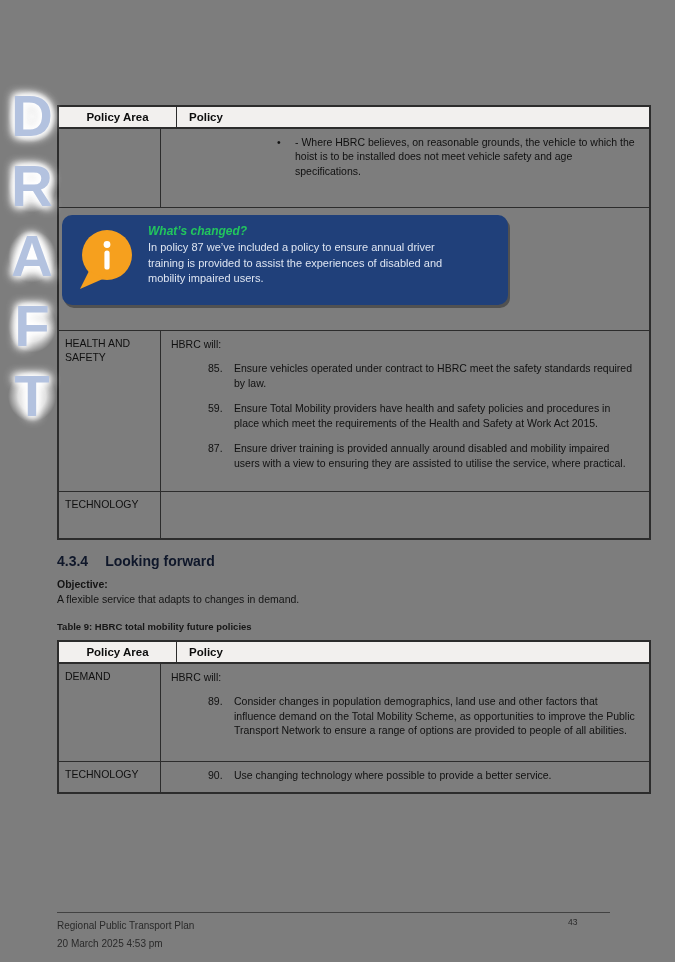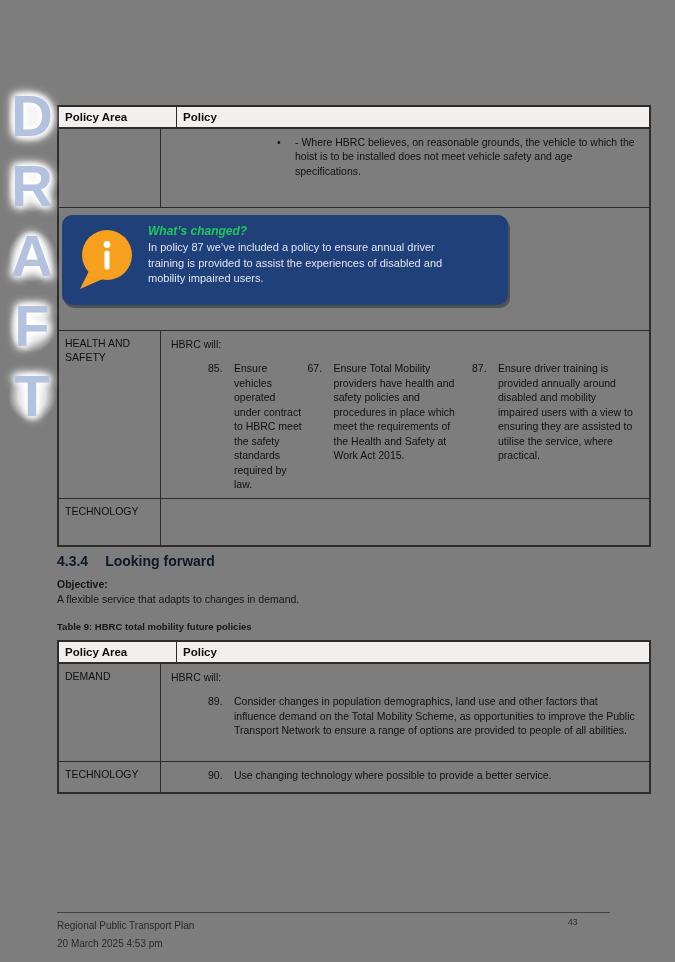--- a/index.html
+++ b/index.html
@@ -13,29 +13,29 @@
   .watermark{position:absolute;left:4px;top:86px;width:56px;display:flex;flex-direction:column;gap:9px;z-index:3;}
   .watermark .letter{
     font-size:58px;font-weight:bold;line-height:1.05;text-align:center;
     color:#b3c2df;
     background:radial-gradient(ellipse 55% 55% at 50% 50%, rgba(255,255,255,.95) 0%, rgba(255,255,255,.75) 45%, rgba(255,255,255,0) 78%);
     text-shadow:0 0 6px #fff,0 0 12px #fff,2px 2px 10px #fff,-2px -2px 10px #fff;
   }
   
   .ptable{position:absolute;left:57px;width:594px;border:2px solid #2c2c2c;box-sizing:border-box;background:transparent;}
   .thead{display:flex;background:#f2f0ee;border-bottom:2px solid #2c2c2c;}
-  .th{padding:4px 6px;font-size:11.5px;font-weight:bold;color:#0d0d0d;box-sizing:border-box;}
+  .th{padding:4px 12px;font-size:11.5px;font-weight:bold;color:#0d0d0d;box-sizing:border-box;text-align:center;}
   .th.area{width:118px;flex-shrink:0;border-right:1.5px solid #2c2c2c;}
   .trow{display:flex;border-bottom:1.5px solid #2c2c2c;}
   .trow:last-child{border-bottom:none;}
   .cell-area{width:102px;flex-shrink:0;border-right:1.5px solid #2c2c2c;box-sizing:border-box;
     padding:6px 6px;font-size:10.5px;line-height:1.3;color:#101010;}
   .cell-policy{flex:1;padding:6px 10px;font-size:10.5px;line-height:1.38;color:#101010;box-sizing:border-box;}
   .intro{margin-bottom:10px;}
-  .plist{display:flex;gap:3px;padding-left:37px;justify-content:space-between;}
+  .plist{display:flex;flex-direction:column;gap:11px;padding-left:37px;justify-content:space-between;}
   .pitem{display:flex;}
   .pitem .num{width:26px;flex-shrink:0;}
   .pitem .txt{flex:1;padding-right:2px;}
   
   .cont-wrap{display:flex;padding-left:106px;}
   .cont-wrap .marker{width:18px;flex-shrink:0;text-align:left;}
   .cont-wrap .txt{width:345px;}
   
   .callout-row{display:block;border-bottom:1.5px solid #2c2c2c;min-height:116px;box-sizing:border-box;}
   .callout{
@@ -105,21 +105,21 @@
   <div class="trow" style="min-height:160px;">
     <div class="cell-area">HEALTH AND SAFETY</div>
     <div class="cell-policy">
       <div class="intro">HBRC will:</div>
       <div class="plist">
         <div class="pitem">
           <span class="num">85.</span>
           <span class="txt">Ensure vehicles operated under contract to HBRC meet the safety standards required by law.</span>
         </div>
         <div class="pitem">
-          <span class="num">67.</span>
+          <span class="num">59.</span>
           <span class="txt">Ensure Total Mobility providers have health and safety policies and procedures in place which meet the requirements of the Health and Safety at Work Act 2015.</span>
         </div>
         <div class="pitem">
           <span class="num">87.</span>
           <span class="txt">Ensure driver training is provided annually around disabled and mobility impaired users with a view to ensuring they are assisted to utilise the service, where practical.</span>
         </div>
       </div>
     </div>
   </div>
 

